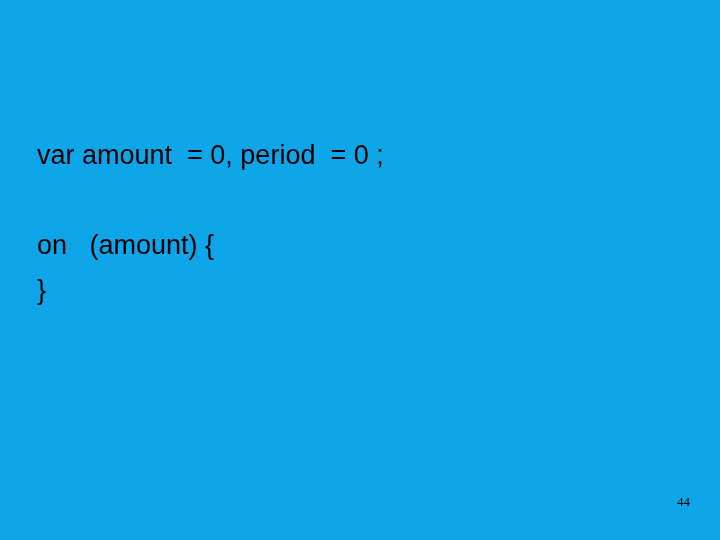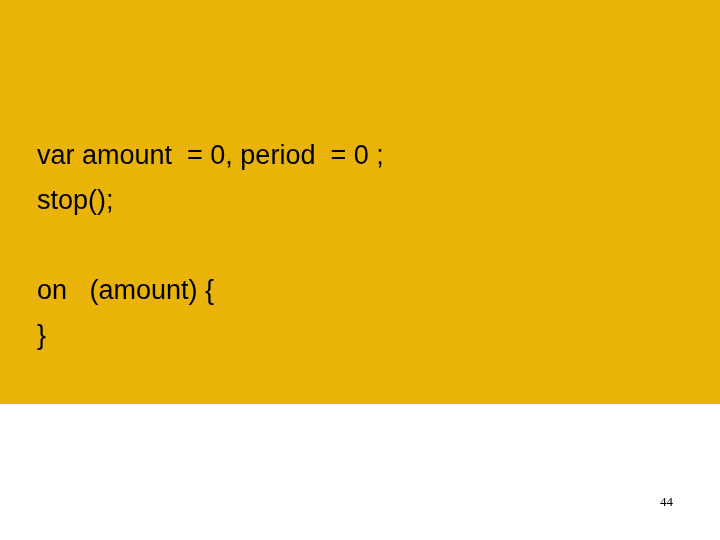--- a/index.html
+++ b/index.html
@@ -9,22 +9,22 @@
   body {
     width: 720px;
     height: 540px;
     background: #ffffff;
     font-family: "Liberation Sans", sans-serif;
     overflow: hidden;
   }
   .slide {
     position: relative;
     width: 720px;
-    height: 404px;
-    background: #eab308;
+    height: 540px;
+    background: #0ea5e9;
   }
   .code-block {
     position: absolute;
     left: 37px;
     top: 133px;
     width: 640px;
   }
   .code-line {
     font-family: "Liberation Sans", sans-serif;
     font-size: 27px;
@@ -36,35 +36,34 @@
   }
   .code-line.blank {
     height: 45px;
     line-height: 45px;
   }
   .page-number {
     position: absolute;
     left: 660px;
     top: 494px;
     width: 30px;
-    text-align: left;
+    text-align: right;
     font-family: "Liberation Serif", serif;
     font-size: 13px;
     line-height: 15px;
     color: #000000;
   }
 </style>
 </head>
 <body>
 
 <div class="slide">
 
   <div class="code-block">
     <div class="code-line">var amount  = 0, period  = 0 ;</div>
-    <div class="code-line">stop();</div>
     <div class="code-line blank"></div>
     <div class="code-line">on   (amount) {</div>
     <div class="code-line">}</div>
   </div>
 
   <div class="page-number">44</div>
 
 </div>
 
 </body></html>

